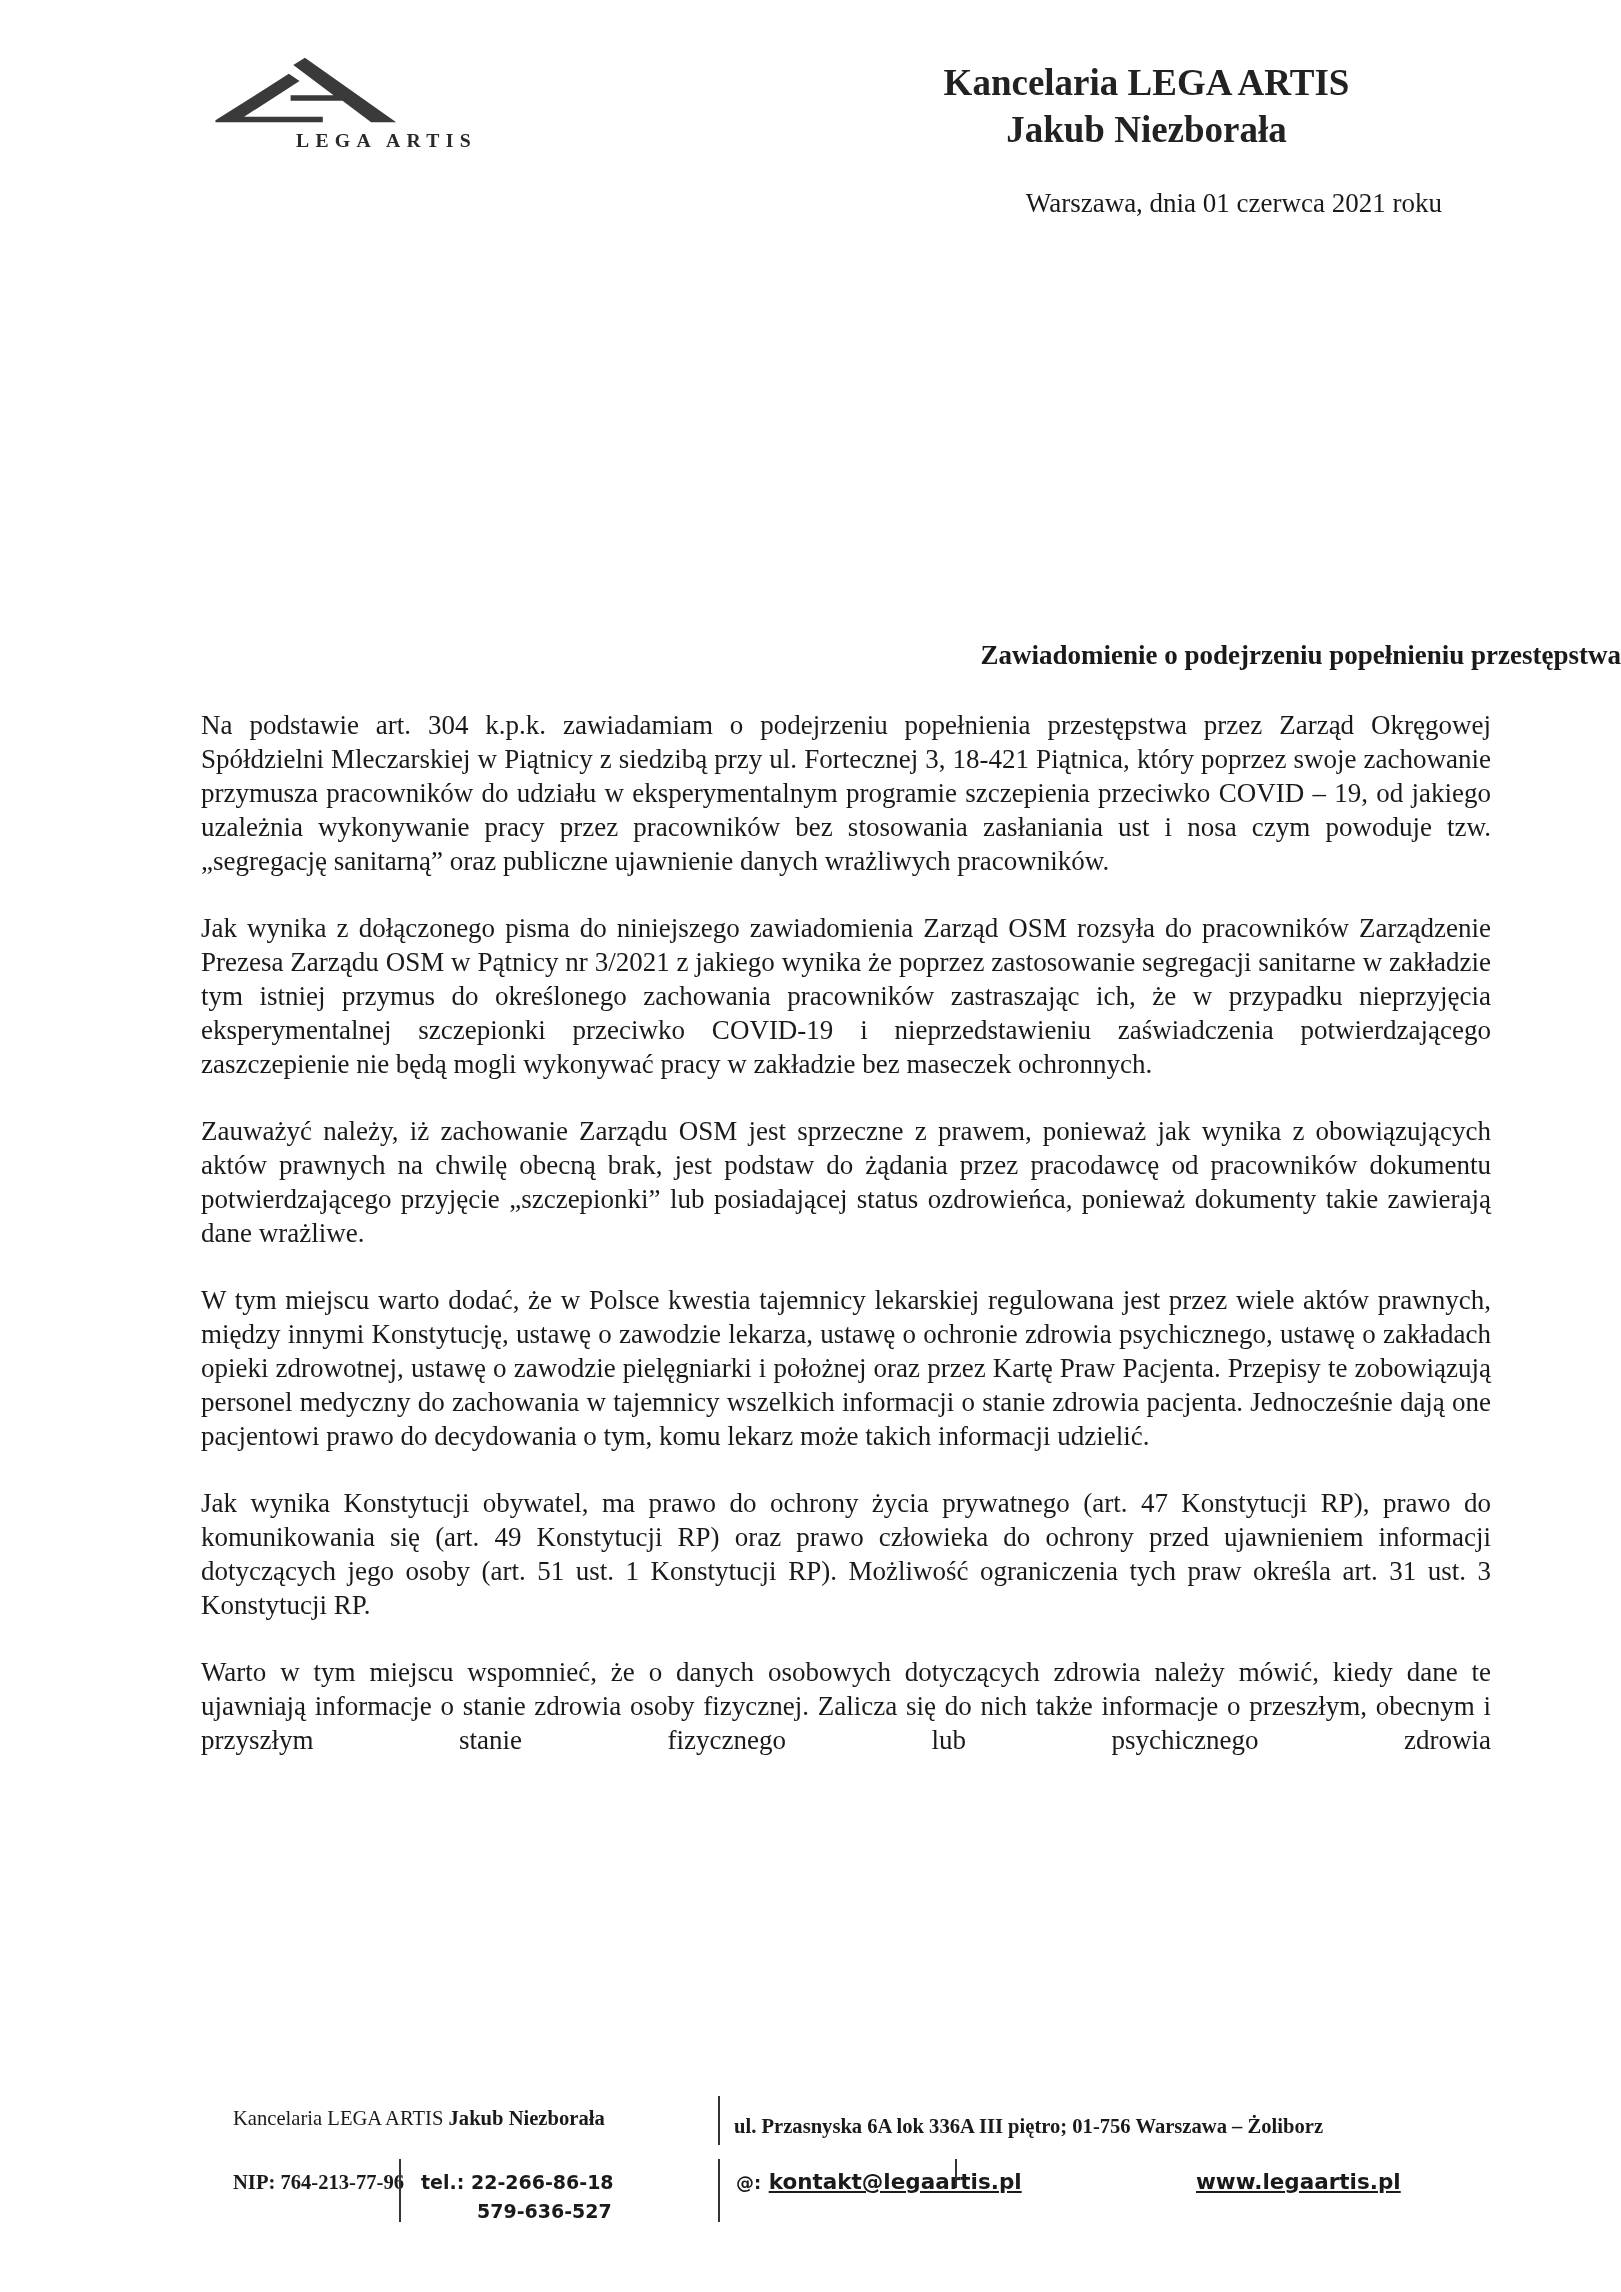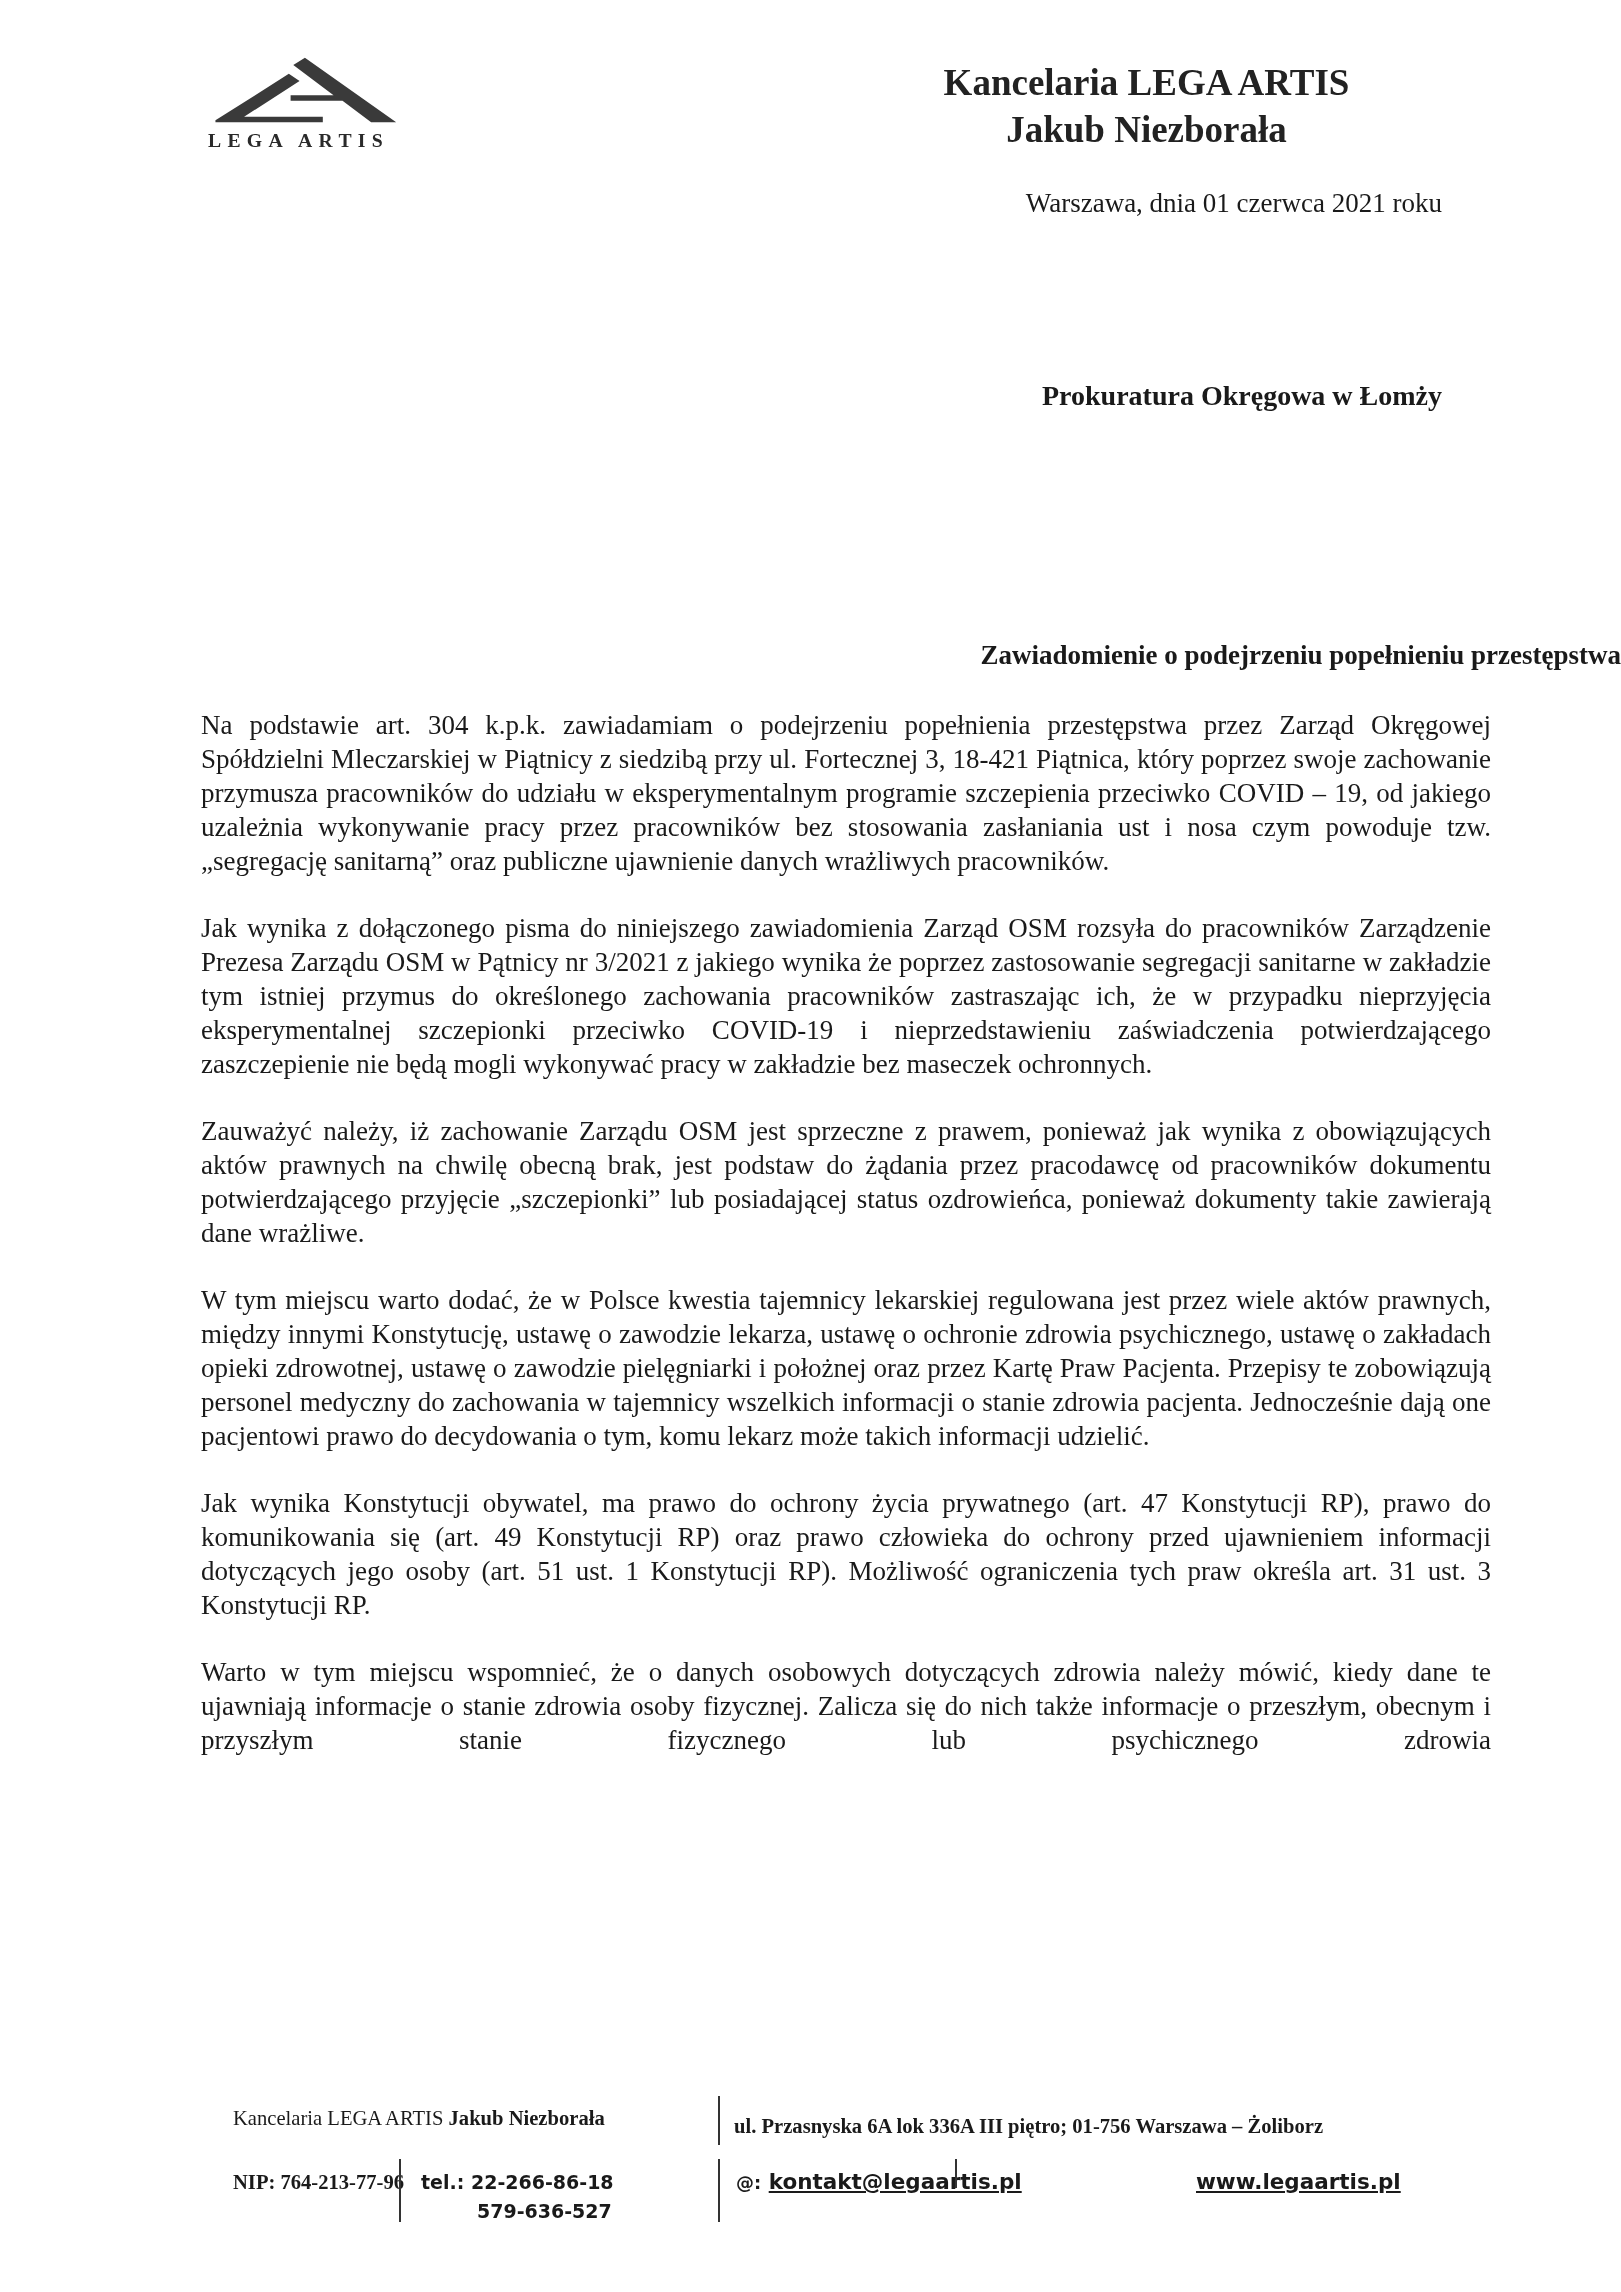--- a/index.html
+++ b/index.html
@@ -3,21 +3,21 @@
 <meta charset="utf-8">
 <style>
   html, body { margin: 0; padding: 0; background: #ffffff; }
   body {
     width: 1621px; height: 2293px; position: relative; overflow: hidden;
     font-family: "Liberation Serif", "DejaVu Serif", serif; color: #1a1a1a;
   }
   .logo { position: absolute; left: 208px; top: 47px; width: 269px; height: 99px; }
   .logo svg { display: block; }
   .logo-text {
-    position: absolute; left: 0; top: 82px; width: 269px; text-align: left;
+    position: absolute; left: 0; top: 82px; width: 269px; text-align: right;
     font-family: "Liberation Serif", serif; font-weight: bold; font-size: 19.7px;
     letter-spacing: 6.3px; color: #2a2a2a;
   }
   .firm { position: absolute; top: 59px; left: 860px; width: 573px; text-align: center;
     font-weight: bold; font-size: 37px; line-height: 47px; color: #222; }
   .date { position: absolute; top: 188px; right: 179px; font-size: 27px; }
   .recipient { position: absolute; top: 376px; right: 179px; text-align: right;
     font-weight: bold; font-size: 28px; line-height: 39px; }
   .title { position: absolute; top: 640px; left: 0; width: 1621px; text-align: right;
     font-weight: bold; font-size: 27px; }
@@ -43,21 +43,20 @@
 </div>
 
 <div class="firm">
   <div>Kancelaria LEGA ARTIS</div>
   <div>Jakub Niezborała</div>
 </div>
 
 <div class="date">Warszawa, dnia 01 czerwca 2021 roku</div>
 
 <div class="recipient">
-  <div>Prokuratura Okręgowa w Łomży</div>
 </div>
 
 <div class="title">Zawiadomienie o podejrzeniu popełnieniu przestępstwa</div>
 
 <div class="body">
   <p>Na podstawie art. 304 k.p.k. zawiadamiam o podejrzeniu popełnienia przestępstwa przez Zarząd Okręgowej Spółdzielni Mleczarskiej w Piątnicy z siedzibą przy ul. Fortecznej 3, 18-421 Piątnica, który poprzez swoje zachowanie  przymusza pracowników do udziału w eksperymentalnym programie szczepienia przeciwko COVID – 19, od jakiego uzależnia wykonywanie pracy przez pracowników bez stosowania zasłaniania ust i nosa czym powoduje tzw. „segregację sanitarną” oraz publiczne ujawnienie danych wrażliwych pracowników.</p>
   <p>Jak wynika z dołączonego pisma do niniejszego zawiadomienia Zarząd OSM rozsyła do pracowników Zarządzenie Prezesa Zarządu OSM w Pątnicy nr 3/2021 z jakiego wynika że poprzez zastosowanie segregacji sanitarne w zakładzie tym istniej przymus do określonego zachowania pracowników zastraszając ich, że w przypadku nieprzyjęcia eksperymentalnej szczepionki przeciwko COVID-19 i nieprzedstawieniu zaświadczenia potwierdzającego zaszczepienie nie będą mogli wykonywać pracy w zakładzie bez maseczek ochronnych.</p>
   <p>Zauważyć należy, iż zachowanie Zarządu OSM jest sprzeczne z prawem, ponieważ jak wynika z obowiązujących aktów prawnych na chwilę obecną brak, jest podstaw do żądania przez pracodawcę od pracowników dokumentu potwierdzającego przyjęcie „szczepionki” lub posiadającej status ozdrowieńca, ponieważ dokumenty takie zawierają dane wrażliwe.</p>
   <p>W tym miejscu warto dodać, że w Polsce kwestia tajemnicy lekarskiej regulowana jest przez wiele aktów prawnych, między innymi Konstytucję, ustawę o zawodzie lekarza, ustawę o ochronie zdrowia psychicznego, ustawę o zakładach opieki zdrowotnej, ustawę o zawodzie pielęgniarki i położnej oraz przez Kartę Praw Pacjenta. Przepisy te zobowiązują personel medyczny do zachowania w tajemnicy wszelkich informacji o stanie zdrowia pacjenta. Jednocześnie dają one pacjentowi prawo do decydowania o tym, komu lekarz może takich informacji udzielić.</p>
   <p>Jak wynika Konstytucji obywatel, ma prawo do ochrony życia prywatnego (art. 47 Konstytucji RP), prawo do komunikowania się (art. 49 Konstytucji RP) oraz prawo człowieka do ochrony przed ujawnieniem informacji dotyczących jego osoby (art. 51 ust. 1 Konstytucji RP). Możliwość ograniczenia tych praw określa art. 31 ust. 3 Konstytucji RP.</p>

